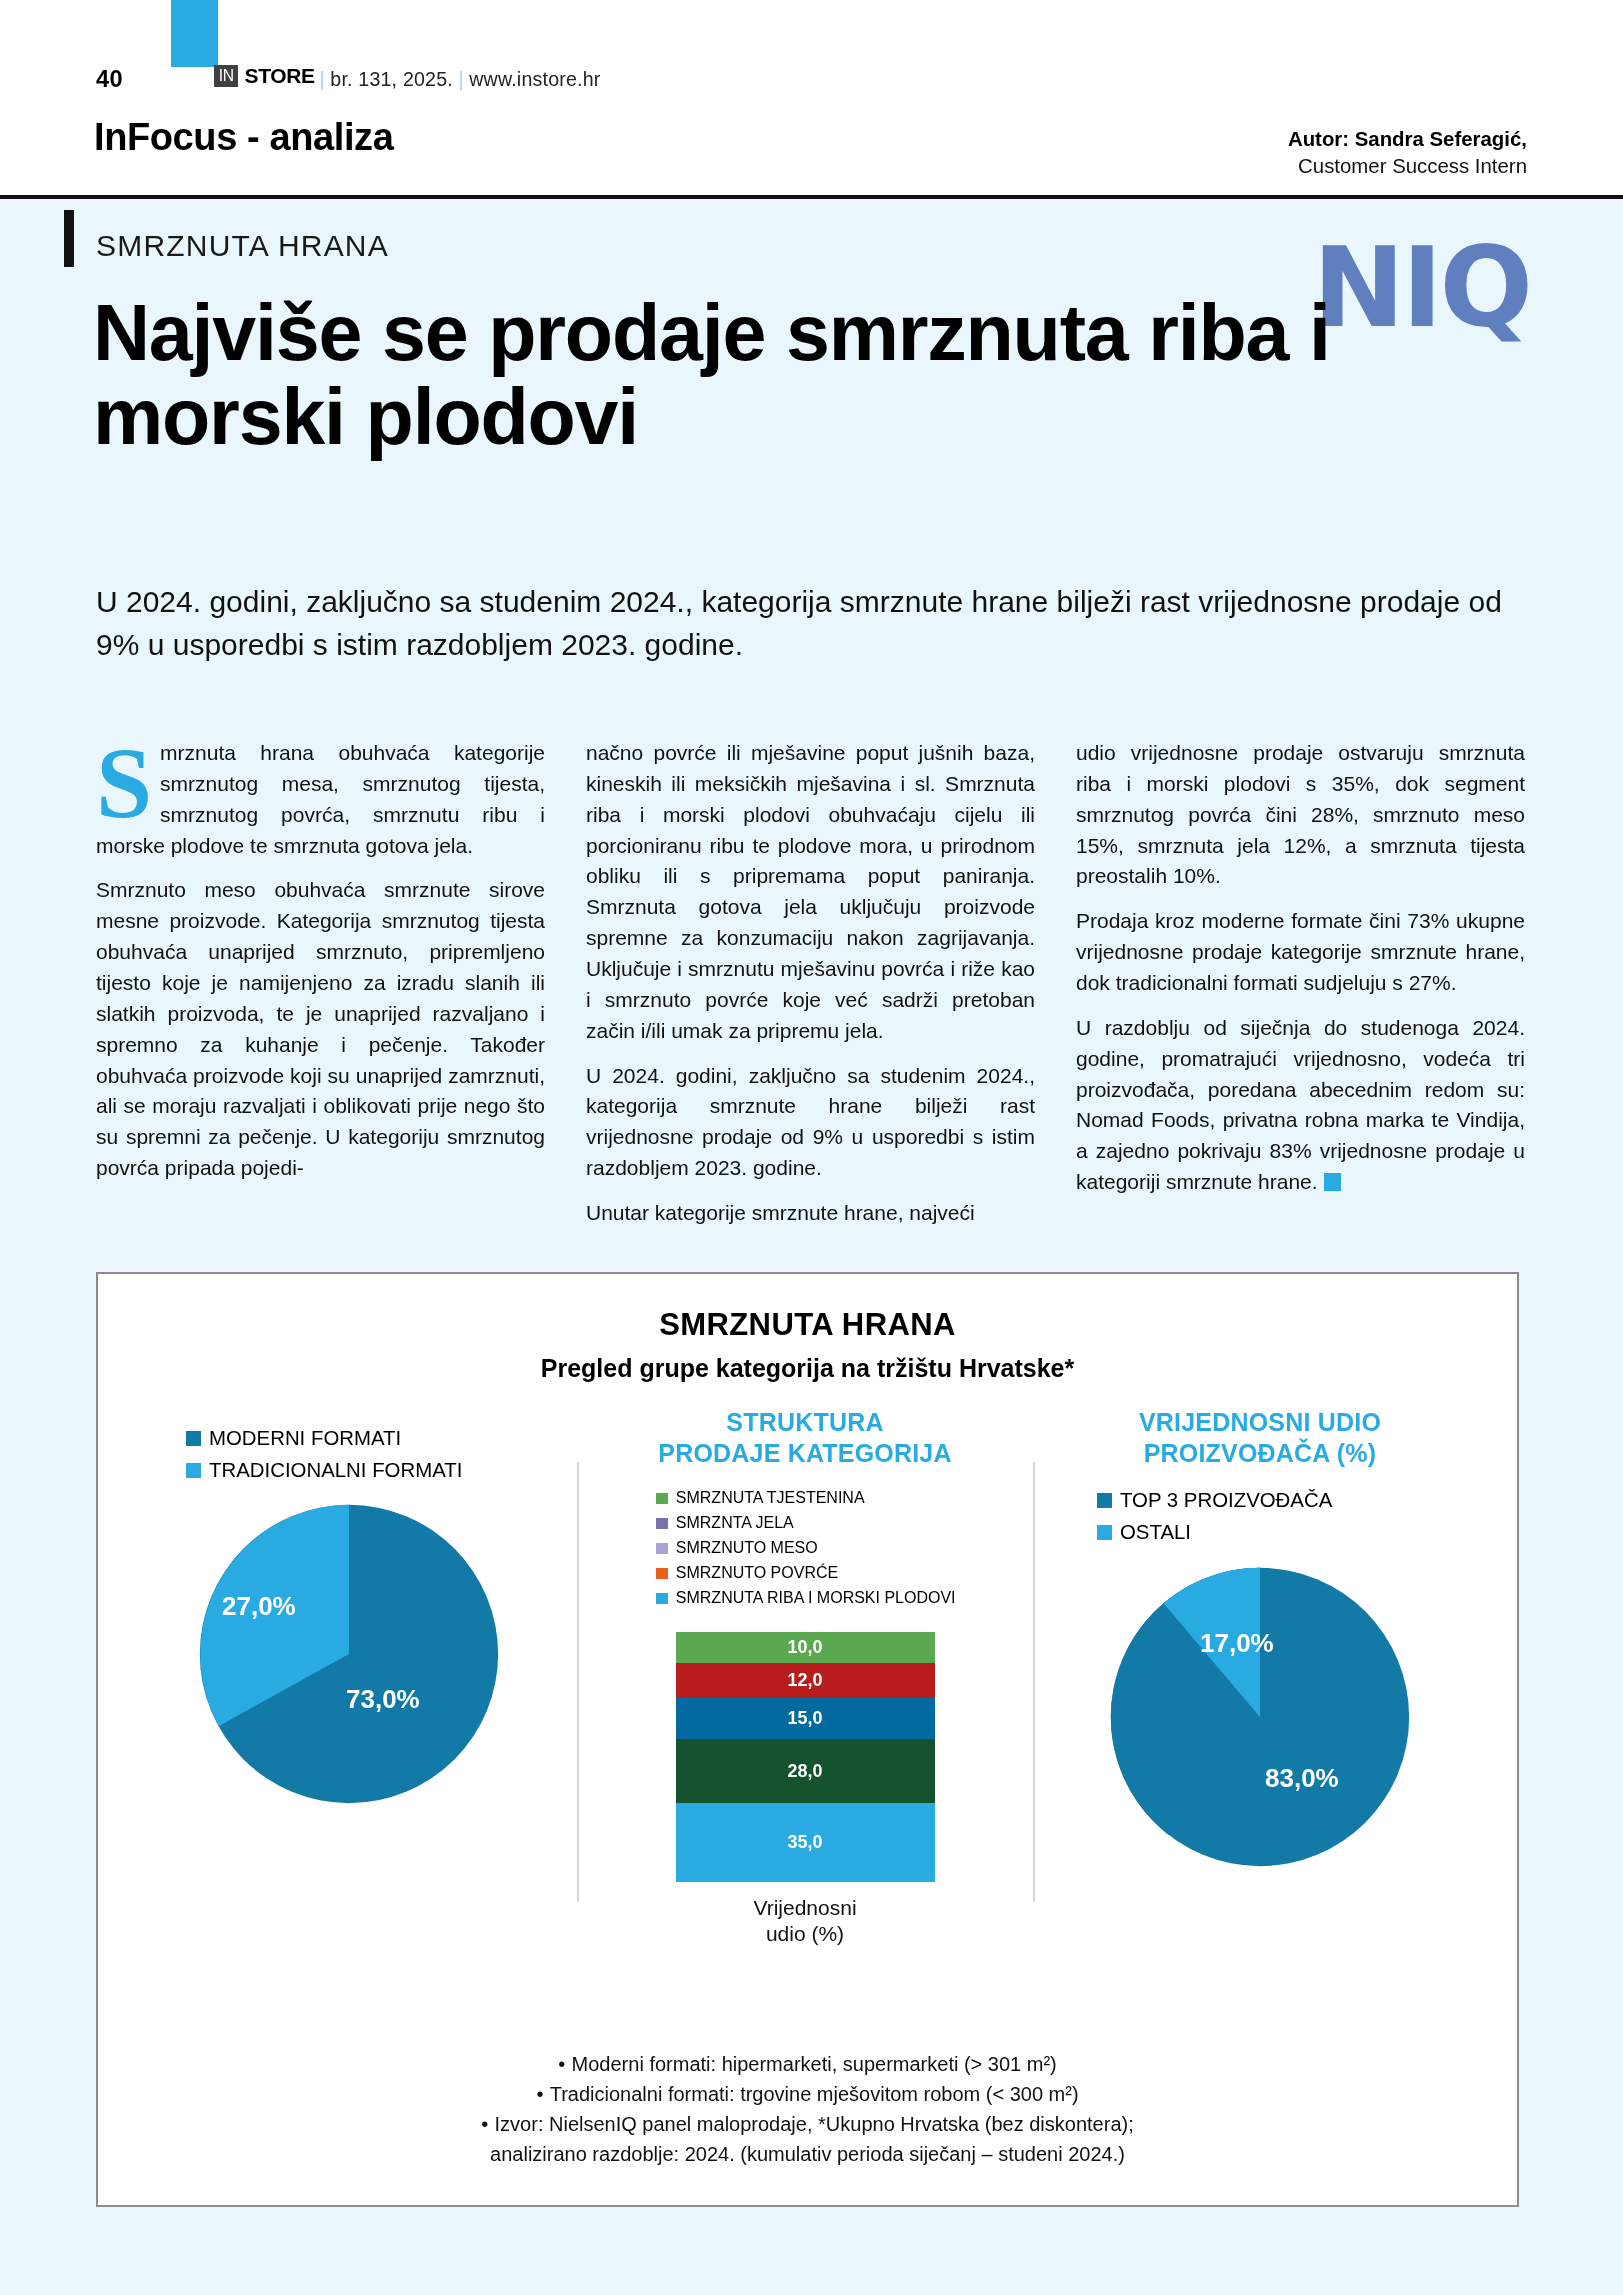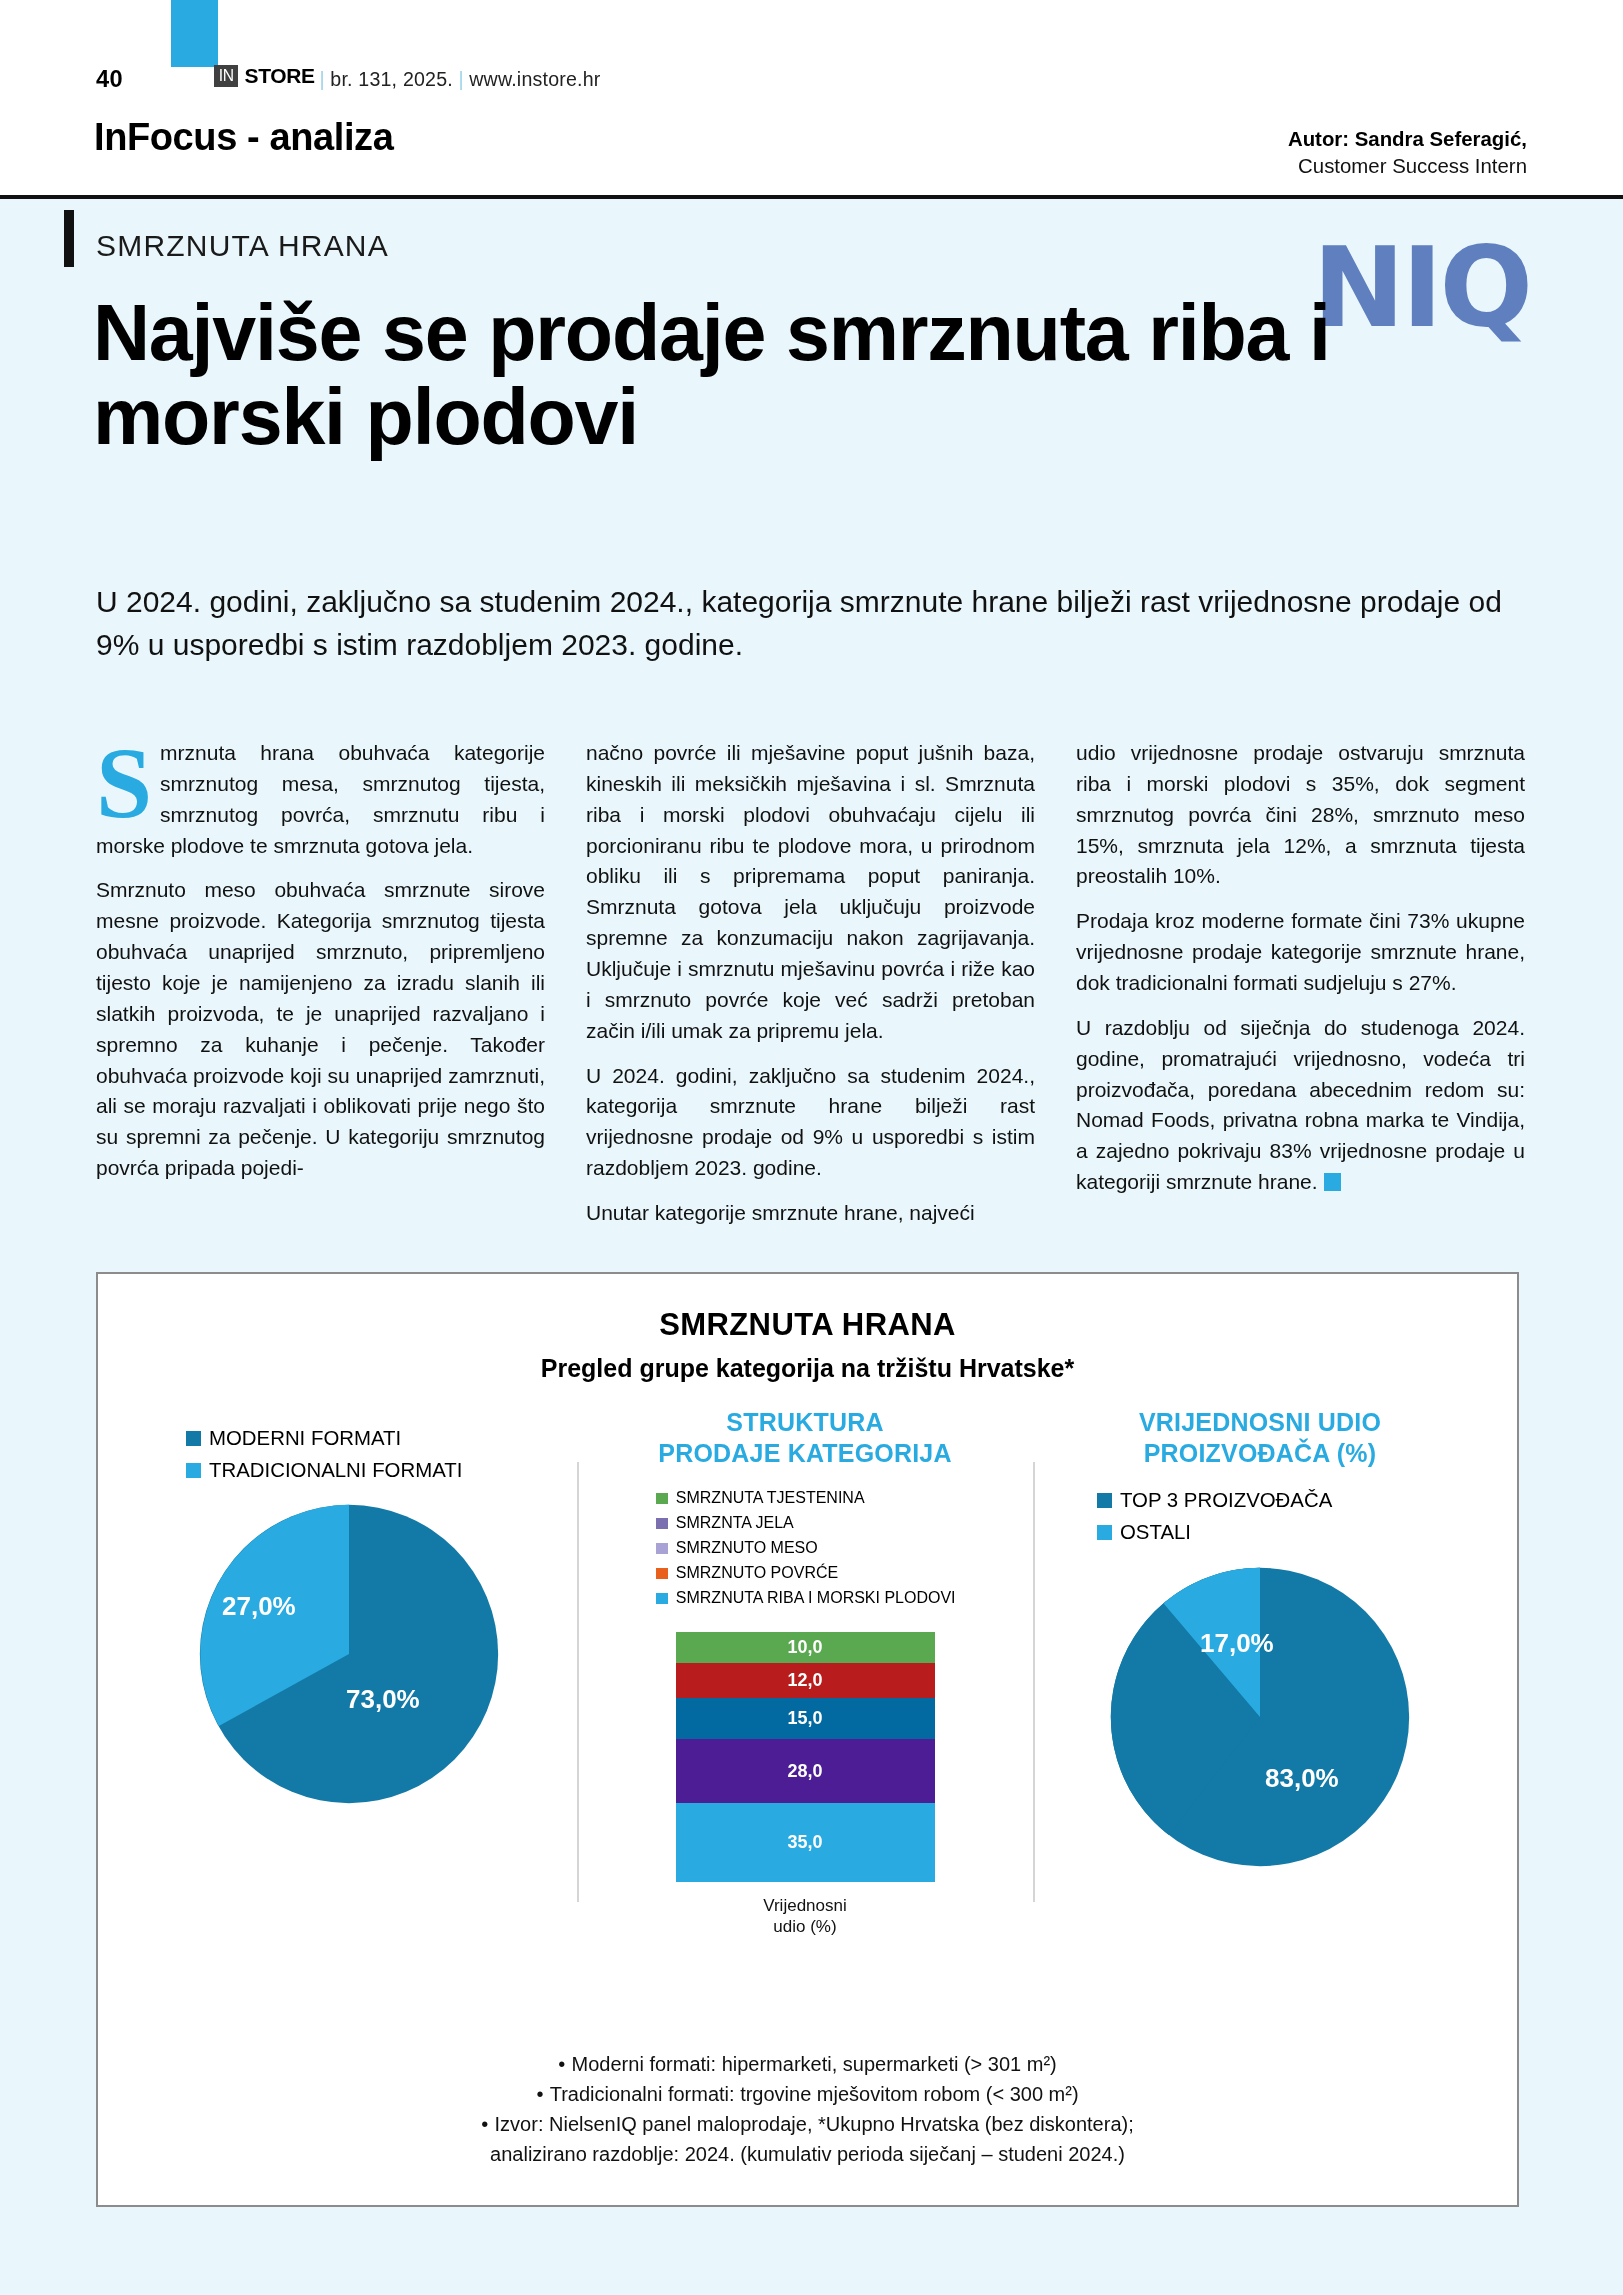--- a/index.html
+++ b/index.html
@@ -277,21 +277,21 @@
   .bar-seg {
     display: flex;
     align-items: center;
     justify-content: center;
     color: #fff;
     font-size: 18px;
     font-weight: bold;
   }
   .bar-axis {
     text-align: center;
-    font-size: 17px;
+    font-size: 21px;
     margin-top: 12.6px;
     line-height: 1.25;
     color: #111;
   }
   .divider-v {
     position: absolute;
     top: 55px;
     width: 1.6px;
     height: 440px;
     background: #d5d5d5;
@@ -407,21 +407,21 @@
           </div>
           <div class="legend-item">
             <span class="swatch" style="background:#29abe2"></span>
             <span>SMRZNUTA RIBA I MORSKI PLODOVI</span>
           </div>
         </div>
         <div class="bar-col">
           <div class="bar-seg" style="background:#5aa84f; height:31px;">10,0</div>
           <div class="bar-seg" style="background:#b91c1c; height:35px;">12,0</div>
           <div class="bar-seg" style="background:#0369a1; height:41px;">15,0</div>
-          <div class="bar-seg" style="background:#4c1d95; height:64px;">28,0</div>
+          <div class="bar-seg" style="background:#14532d; height:64px;">28,0</div>
           <div class="bar-seg" style="background:#29abe2; height:79px;">35,0</div>
         </div>
         <div class="bar-axis">
           <div>Vrijednosni</div>
           <div>udio (%)</div>
         </div>
       </div>
 
       <div class="chart-block cb3">
         <div class="chart-head">

